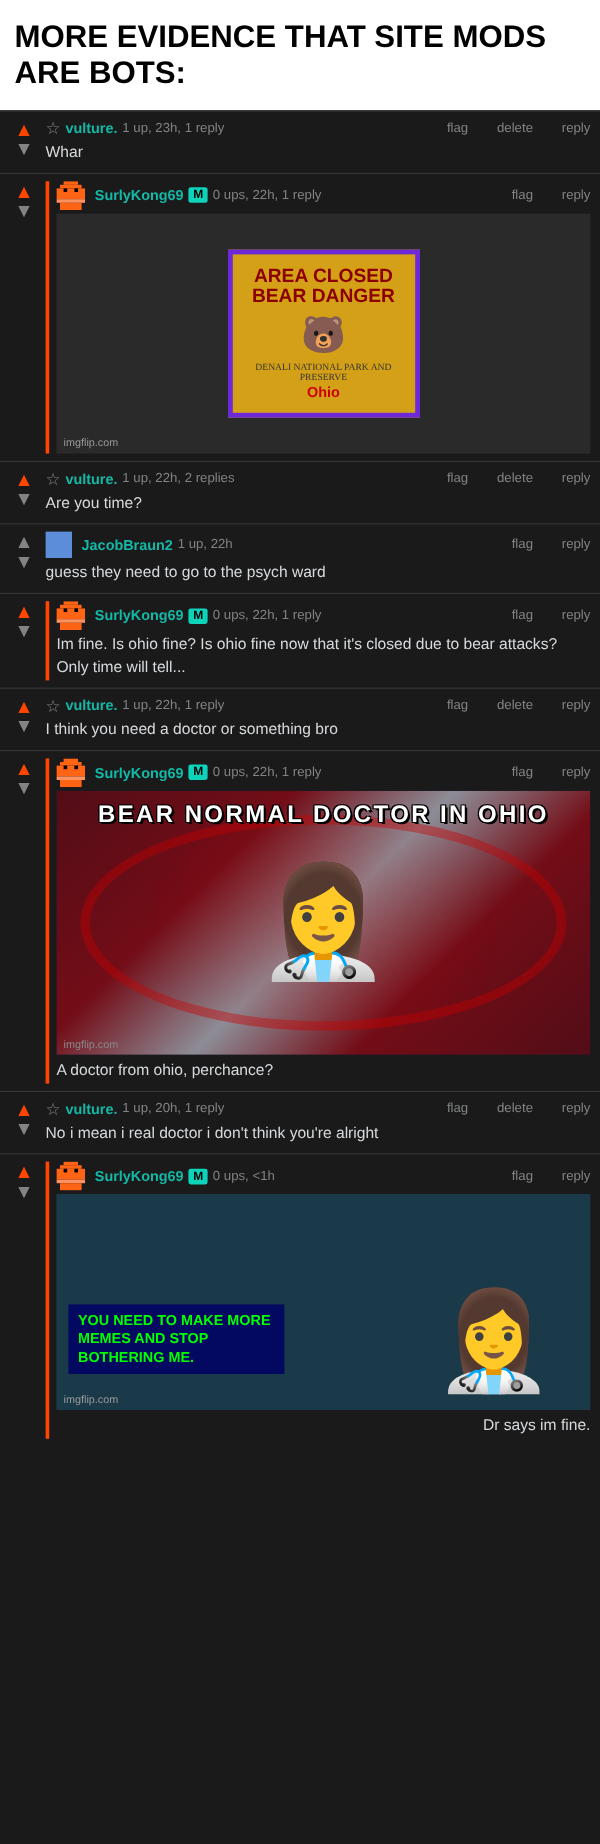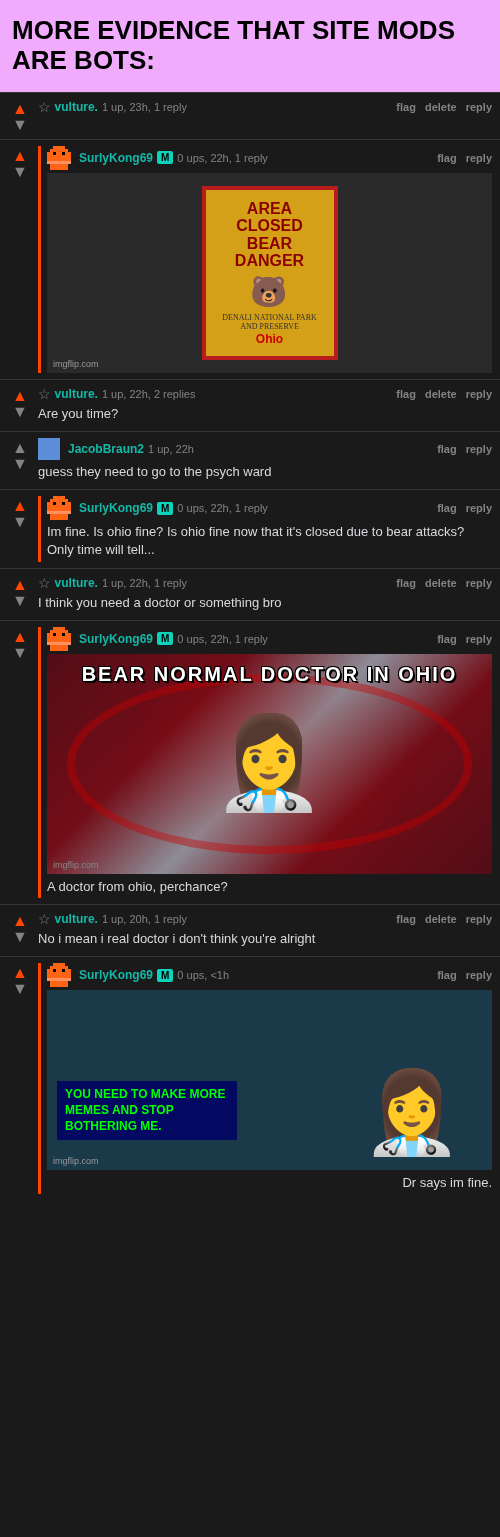--- a/index.html
+++ b/index.html
@@ -5,21 +5,21 @@
     * { box-sizing: border-box; margin: 0; padding: 0; }
     body {
       width: 500px;
       background: #1a1a1b;
       font-family: Arial, sans-serif;
       color: #d7dadc;
       font-size: 13px;
     }
 
     .header-meme {
-      background: #f0abfc;
+      background: #ffffff;
       padding: 16px 12px;
       text-align: left;
     }
     .header-meme-text {
       font-size: 26px;
       font-weight: 900;
       color: #000;
       line-height: 1.15;
       font-family: Impact, Arial Black, sans-serif;
       text-transform: uppercase;
@@ -86,24 +86,23 @@
     }
 
     .meta-info {
       color: #818384;
       font-size: 11px;
     }
 
     .action-links {
       margin-left: auto;
       display: flex;
-      gap: 9px;
+      gap: 24px;
       font-size: 11px;
       color: #818384;
-      font-weight: bold;
     }
 
     .action-links span {
       cursor: pointer;
       color: #818384;
     }
 
     .comment-text {
       font-size: 13px;
       color: #d7dadc;
@@ -124,24 +123,24 @@
       background: #2a2a2a;
       width: 100%;
       height: 200px;
       display: flex;
       align-items: center;
       justify-content: center;
       position: relative;
     }
     .bear-sign {
       background: #d4a017;
-      border: 4px solid #b91c1c;
+      border: 4px solid #6d28d9;
       padding: 10px 14px;
       text-align: center;
-      width: 136px;
+      width: 160px;
       position: relative;
     }
     .bear-sign-title {
       font-size: 16px;
       font-weight: 900;
       color: #8b0000;
       font-family: Arial Black, sans-serif;
       line-height: 1.1;
     }
     .bear-silhouette {
@@ -275,20 +274,21 @@
     <div class="comment-meta">
       <span class="star-icon">☆</span>
       <span class="username">vulture.</span>
       <span class="meta-info">1 up, 23h, 1 reply</span>
       <div class="action-links">
         <span>flag</span>
         <span>delete</span>
         <span>reply</span>
       </div>
     </div>
+    <div class="comment-text">Whar</div>
   </div>
 </div>
 
 <div class="comment">
   <div class="vote-col">
     <span class="vote-arrow up">▲</span>
     <span class="vote-arrow neutral">▼</span>
   </div>
   <div class="left-bar"></div>
   <div class="comment-body">

